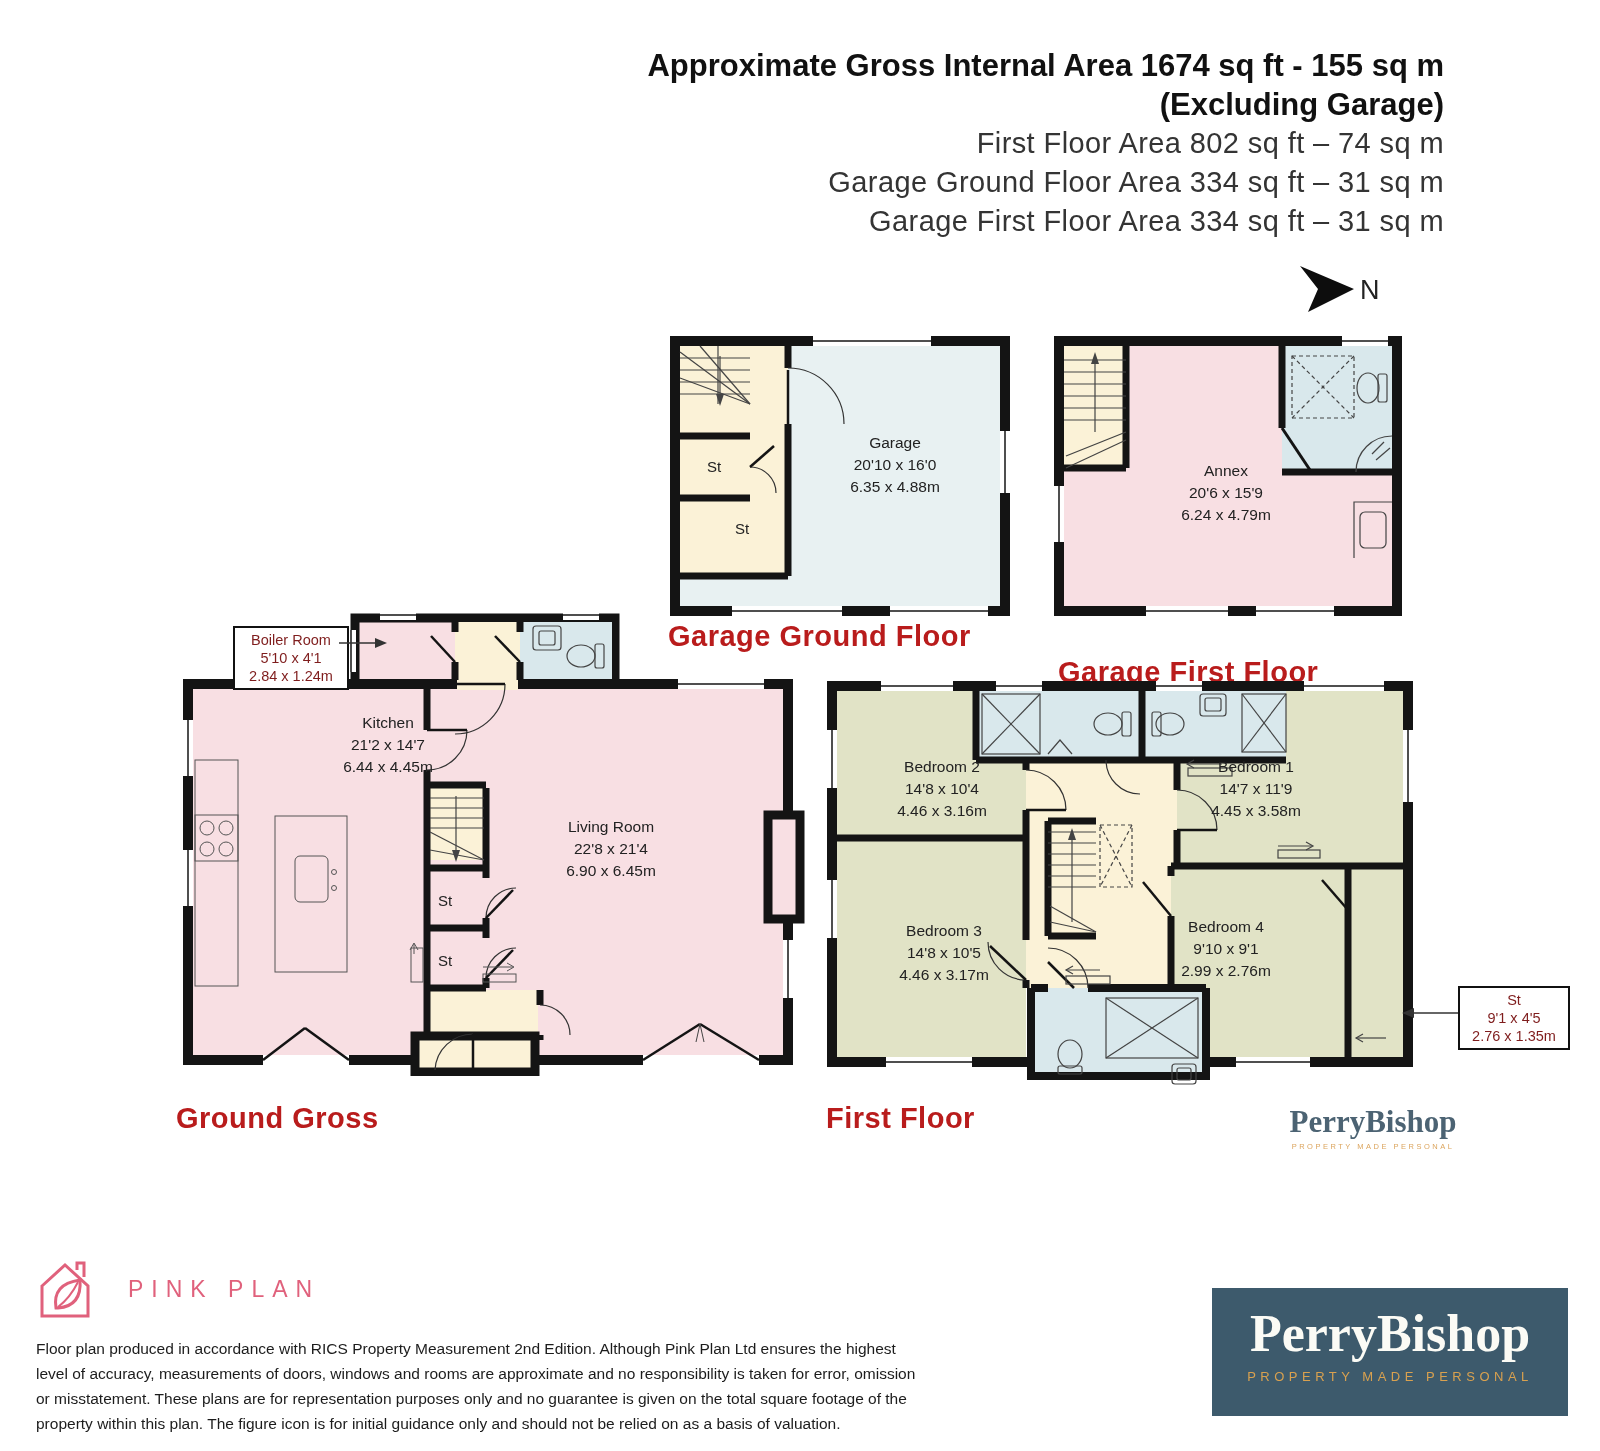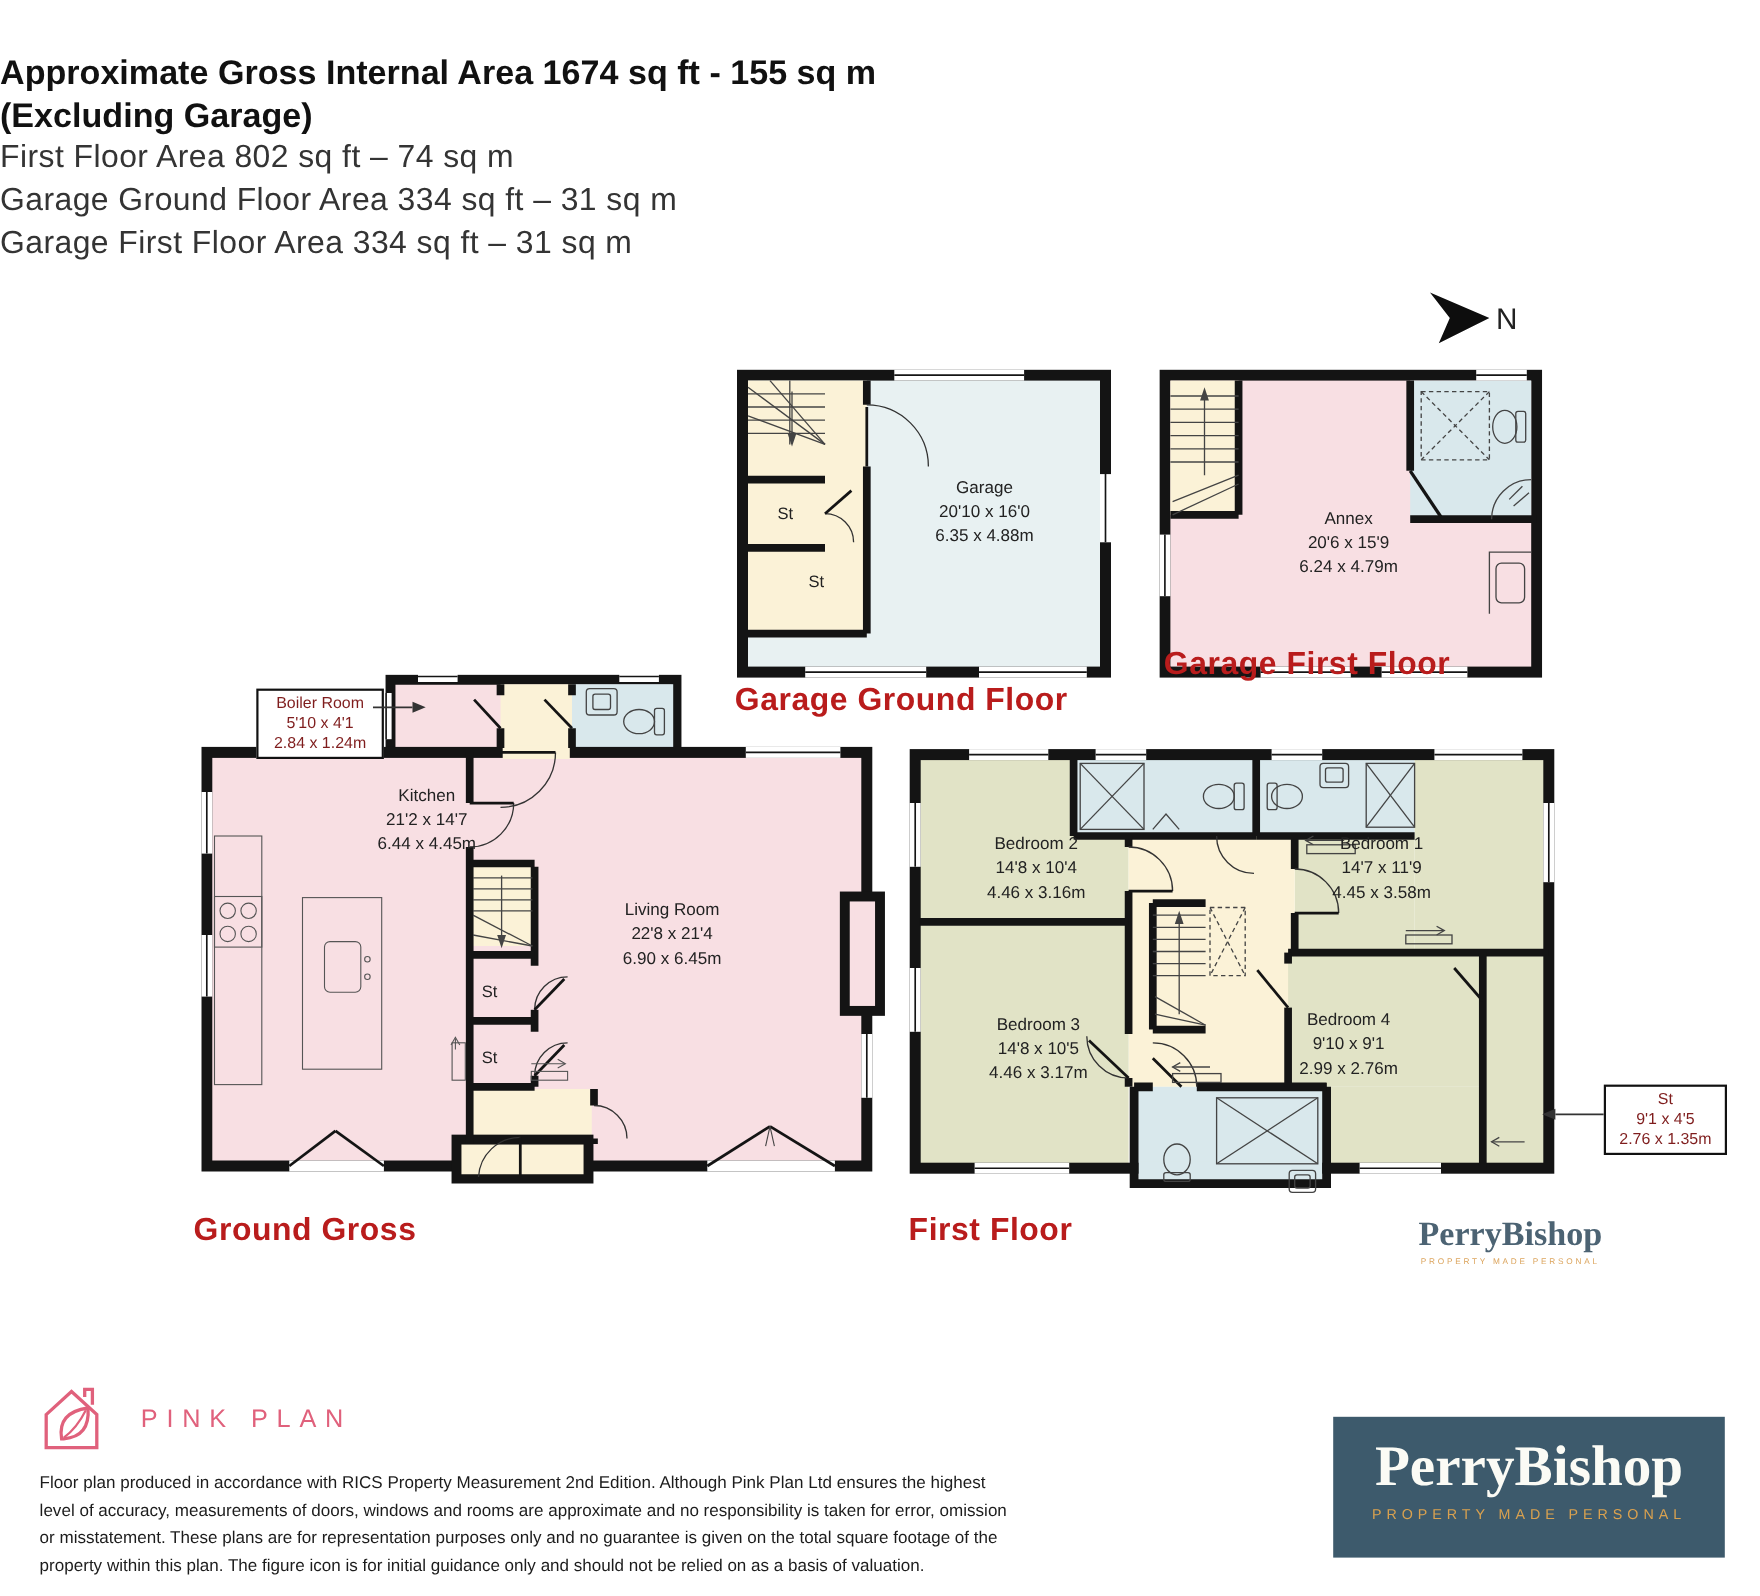--- a/index.html
+++ b/index.html
@@ -1,20 +1,20 @@
 <!DOCTYPE html>
 <html><head>
 <meta charset="utf-8">
 <style>
   html,body{margin:0;padding:0;background:#fff;}
   #page{position:relative;width:1600px;height:1451px;background:#ffffff;overflow:hidden;
         font-family:"Liberation Sans",sans-serif;color:#1a1a1a;}
   .abs{position:absolute;}
   
-  #header{left:0;top:46px;width:1444px;text-align:left;}
+  #header{left:0;top:46px;width:1444px;text-align:right;}
   .title-line{font-size:31px;font-weight:bold;color:#111;line-height:39px;}
   .area-line{font-size:29px;font-weight:400;color:#343434;line-height:39px;letter-spacing:.4px;}
   
   .floorlabel{font-size:29px;color:#b91c1c;letter-spacing:.5px;font-weight:bold;}
   
   .callout{background:#fff;border:2px solid #111;text-align:center;
            font-size:14.5px;line-height:18px;color:#7f1d1d;padding:3px 6px;}
   
   svg text{font-family:"Liberation Sans",sans-serif;fill:#222;}
   text.rm{font-size:15.5px;}
@@ -154,21 +154,21 @@
       <rect x="202" y="270" width="78" height="10" fill="#fff"></rect>
         <line x1="202" y1="275" x2="280" y2="275" stroke="#141414" stroke-width="1.5"></line>
       <rect x="288" y="0" width="46" height="10" fill="#fff"></rect>
         <line x1="288" y1="5" x2="334" y2="5" stroke="#141414" stroke-width="1.5"></line>
     </g>
 
     <text class="rm" x="172" y="140" text-anchor="middle">Annex</text>
     <text class="rm" x="172" y="162" text-anchor="middle">20'6 x 15'9</text>
     <text class="rm" x="172" y="184" text-anchor="middle">6.24 x 4.79m</text>
   </svg>
-  <div class="abs floorlabel" style="left:1058px;top:588px">Garage First Floor</div>
+  <div class="abs floorlabel" style="left:1058px;top:656px">Garage First Floor</div>
 
   <svg class="abs" style="left:183px;top:610px" width="625" height="466" viewBox="0 0 625 466">
 
     <rect x="172" y="8" width="260" height="66" fill="#f8dfe3" stroke="#141414" stroke-width="9"></rect>
     <rect x="272" y="12" width="65" height="58" fill="#fbf2d7"></rect>
     <rect x="337" y="12" width="92" height="58" fill="#d9e8ec"></rect>
 
     <rect x="5" y="74" width="600" height="376" fill="#f8dfe3" stroke="#141414" stroke-width="10"></rect>
 
     <rect x="585" y="205" width="32" height="104" fill="#f8dfe3" stroke="#141414" stroke-width="9"></rect>

